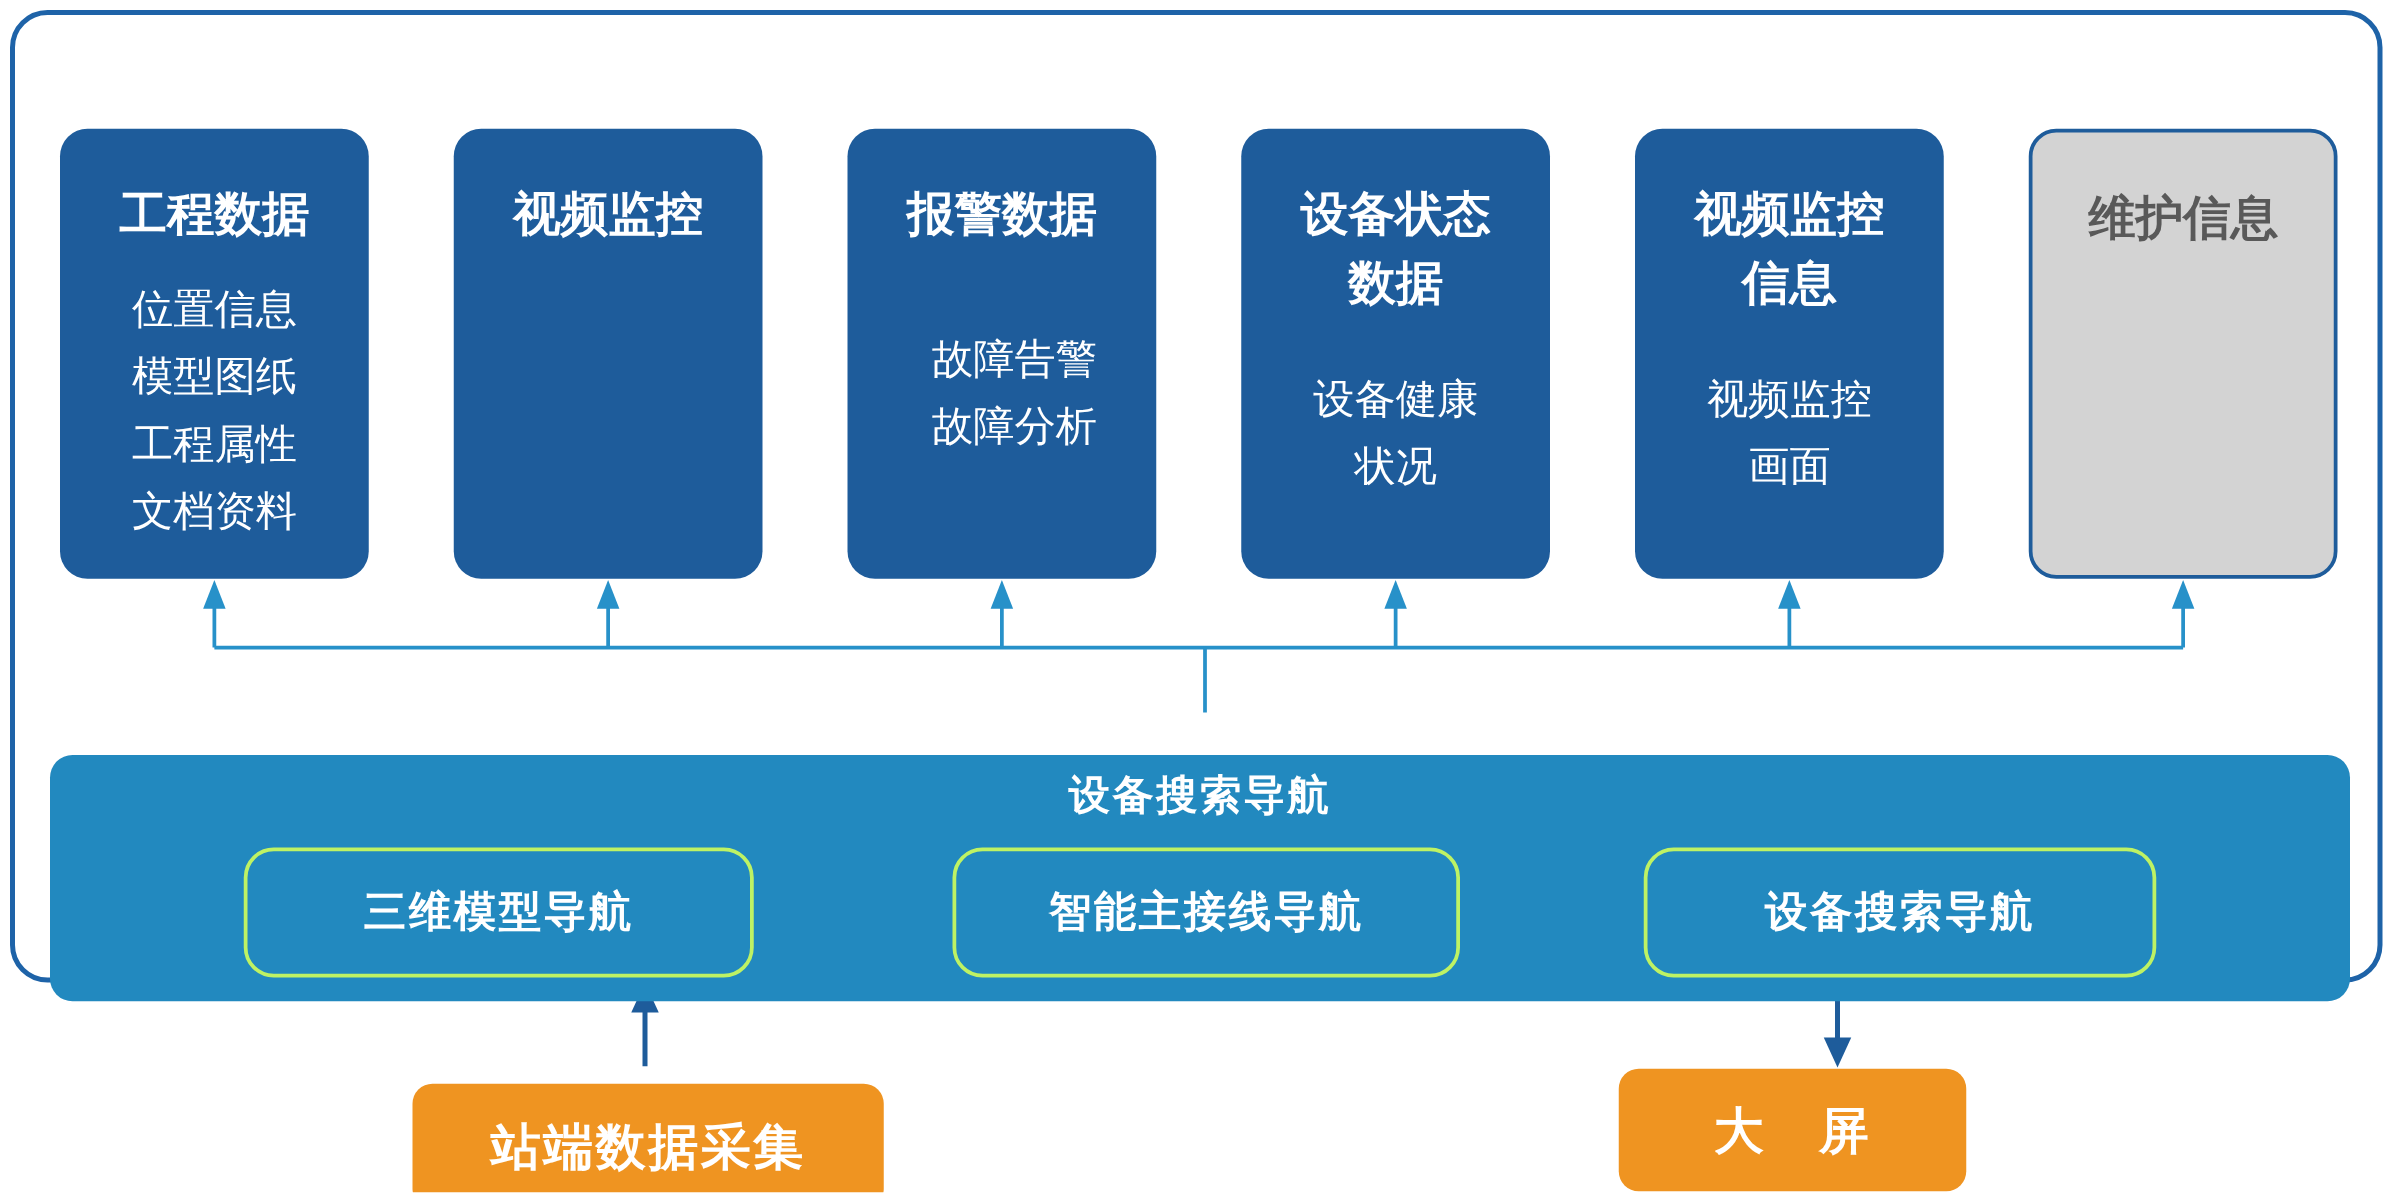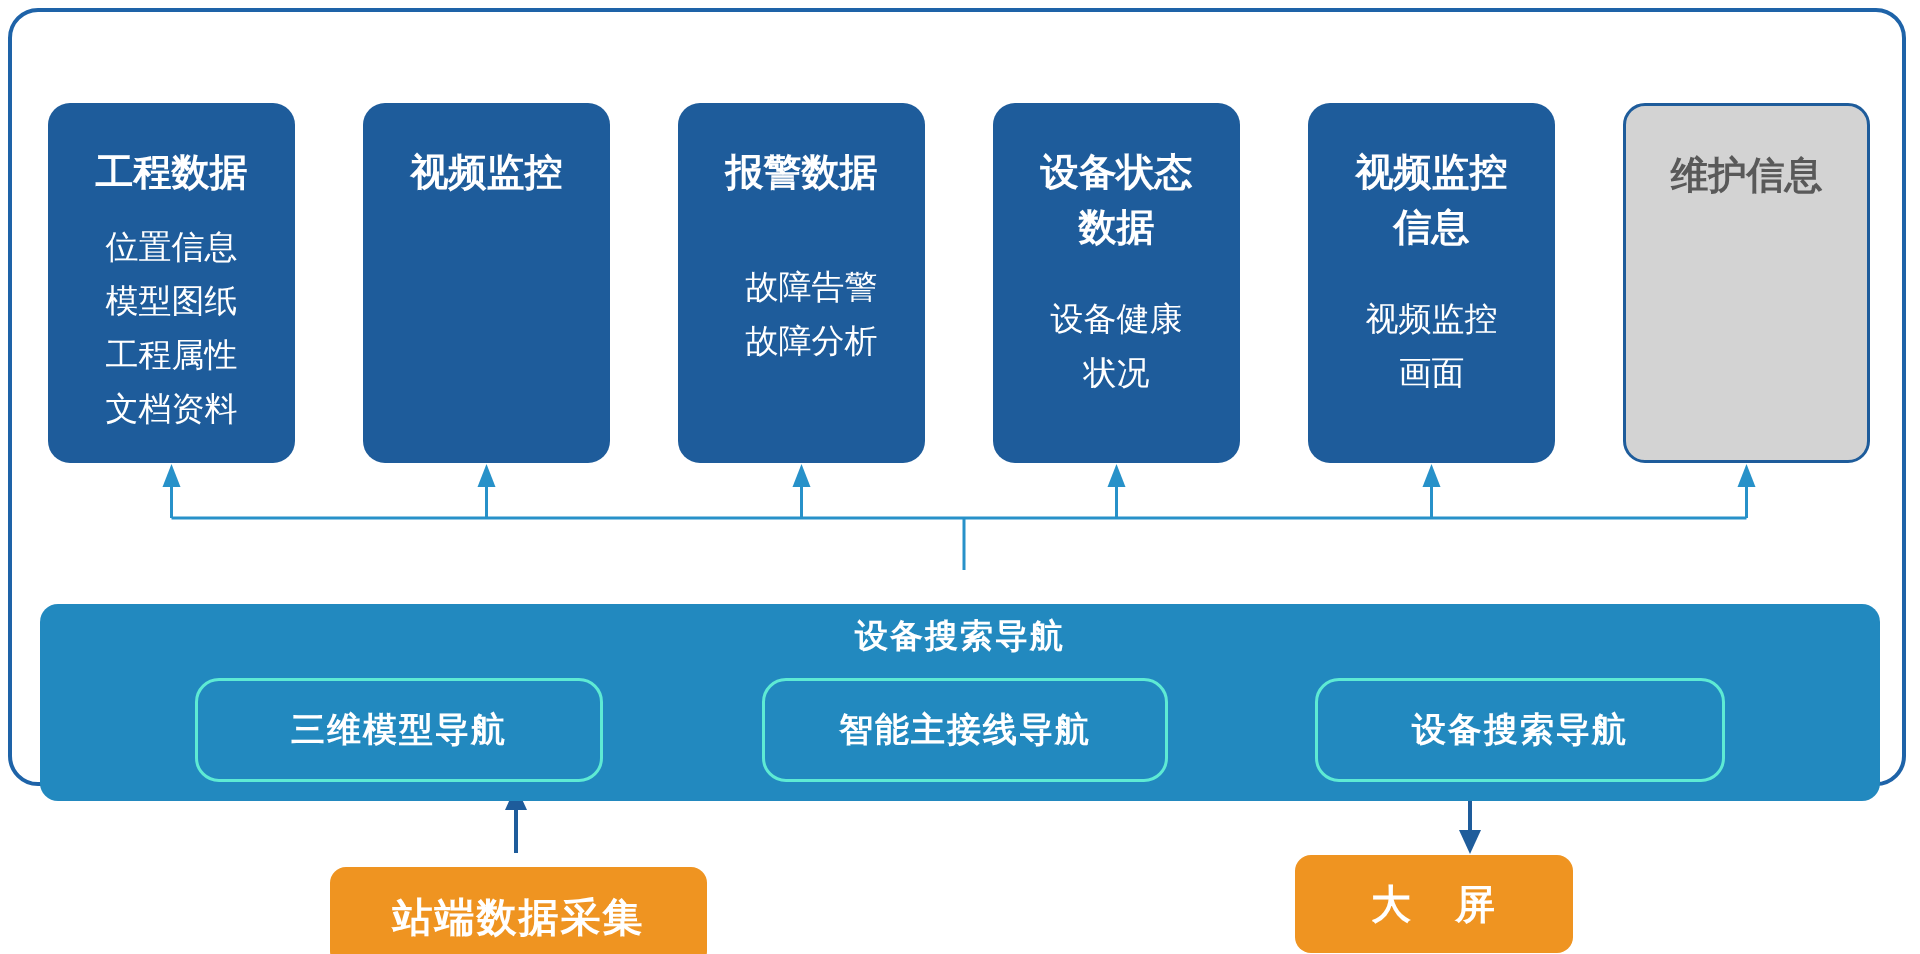--- a/index.html
+++ b/index.html
@@ -104,21 +104,21 @@
     text-align: center;
     font-size: 33px;
     font-weight: bold;
     color: #ffffff;
     letter-spacing: 2px;
   }
   .nav-btn {
     position: absolute;
     top: 74px;
     height: 104px;
-    border: 3px solid #5eead4;
+    border: 3px solid #bef264;
     border-radius: 24px;
     box-sizing: border-box;
     display: flex;
     align-items: center;
     justify-content: center;
     font-size: 34px;
     font-weight: bold;
     color: #ffffff;
     letter-spacing: 2px;
   }

